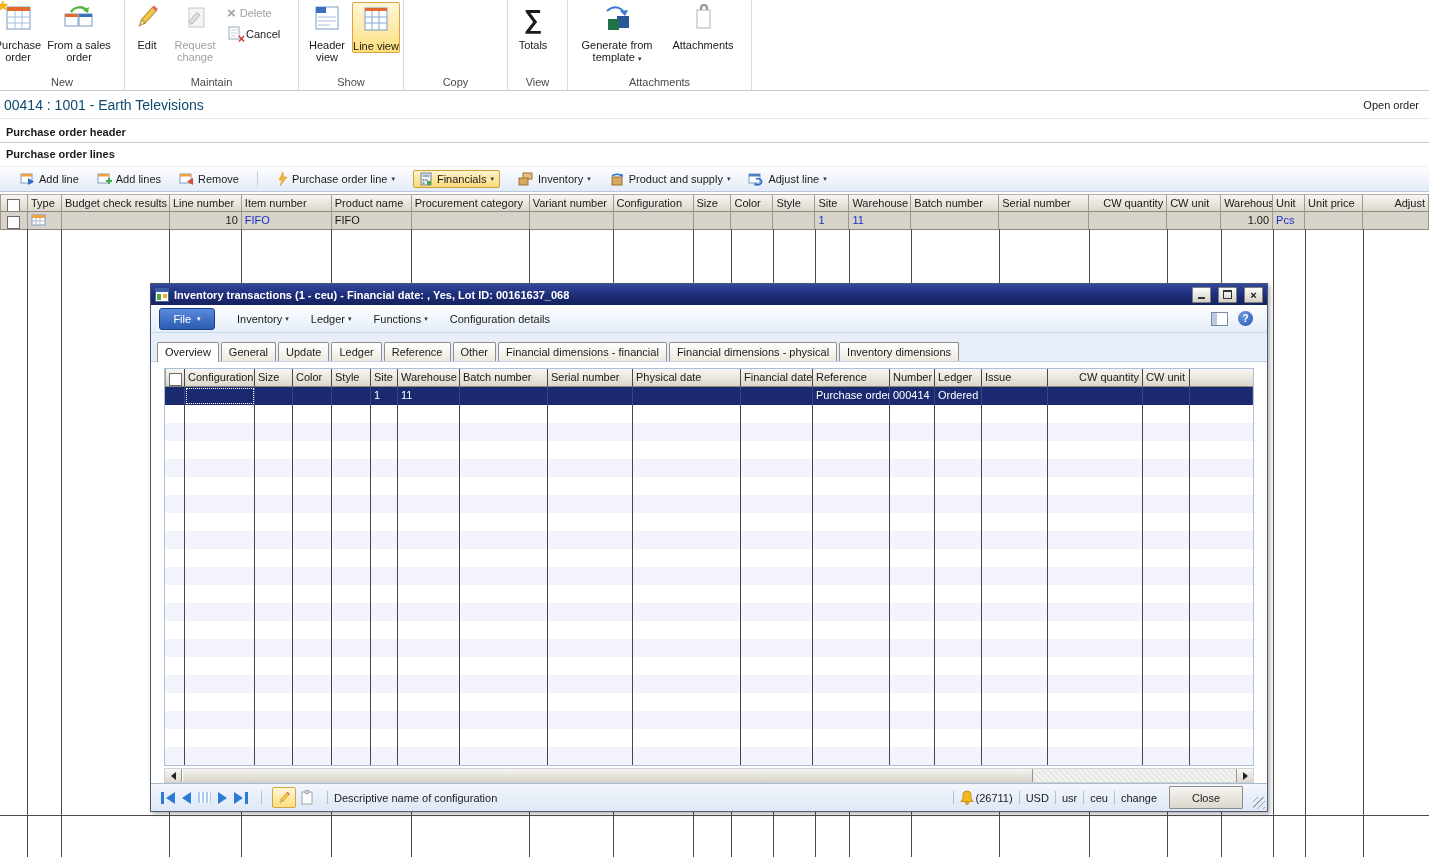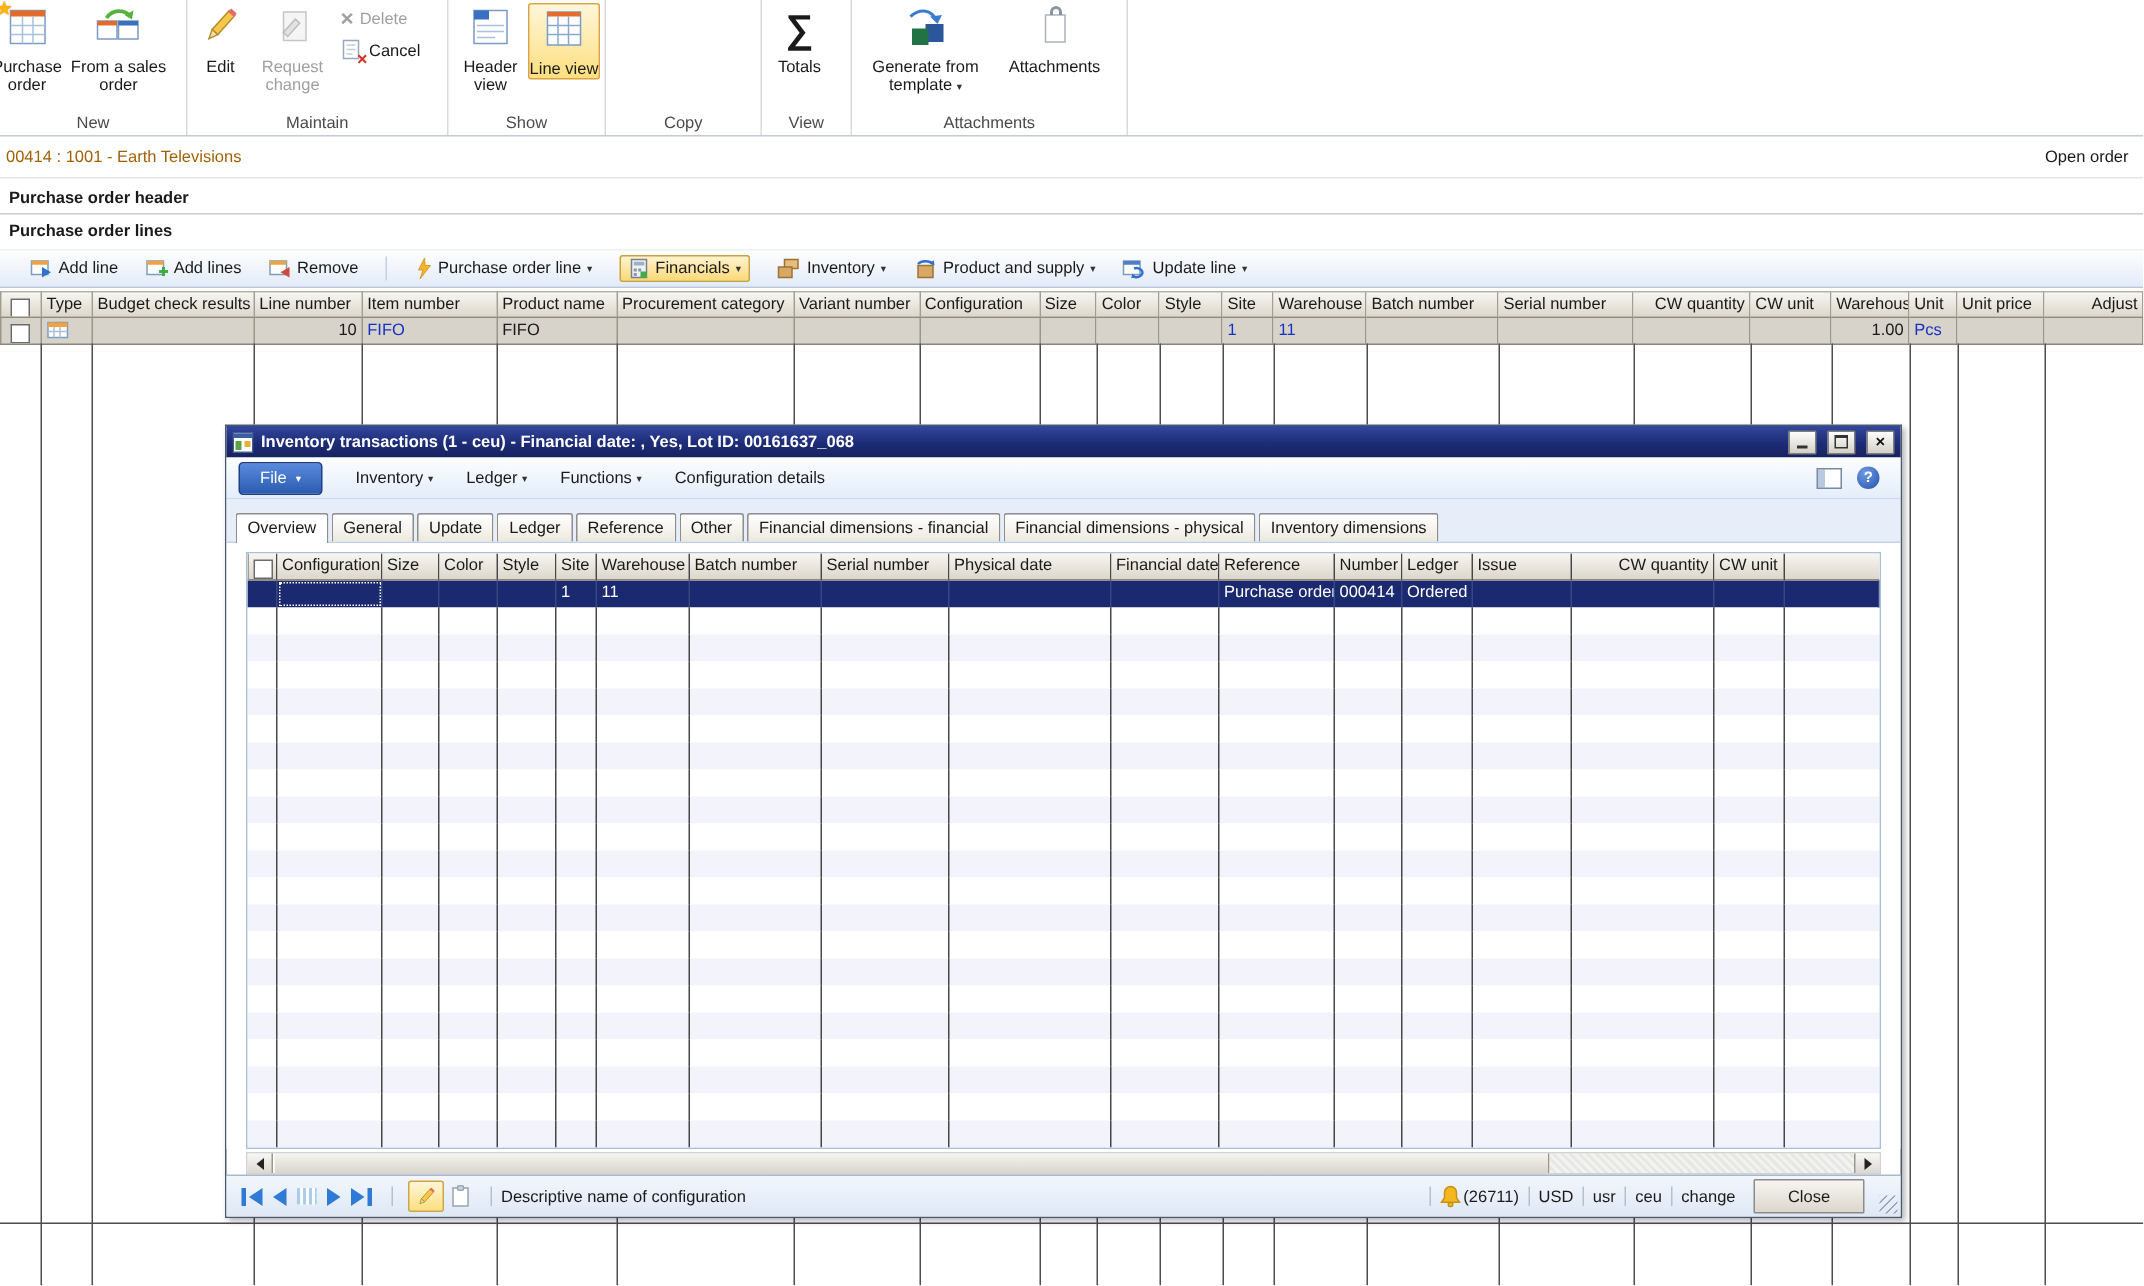--- a/index.html
+++ b/index.html
@@ -23,21 +23,21 @@
   .star{position:absolute;left:-6px;top:-6px;color:#ffb400;font-size:13px;text-shadow:0 0 1px #a97c00;}
   .sigma{font-size:26px;font-weight:bold;line-height:30px;color:#1a1a1a;}
   .xgly{font-size:15px;font-weight:bold;line-height:14px;}
   .redx{position:absolute;right:-3px;bottom:-3px;color:#d03325;font-weight:bold;font-size:12px;line-height:10px;}
   .ddarrow{font-size:7px;color:#333;}
 
   
   .title-row{position:absolute;left:0;top:91px;width:1429px;height:28px;display:flex;
              align-items:center;justify-content:space-between;padding:0 10px 0 4px;box-sizing:border-box;
              border-bottom:1px solid #e4e4e4;}
-  .order-title{color:#a16207;font-size:11px;}
+  .order-title{color:#0c4a6e;font-size:14px;}
   .sec{position:absolute;left:0;width:1429px;font-weight:bold;padding-left:6px;box-sizing:border-box;}
   .sec1{top:121px;height:22px;line-height:22px;border-bottom:1px solid #cccccc;}
   .sec2{top:144px;height:21px;line-height:21px;}
 
   
   .ltb{position:absolute;left:0;top:166px;width:1429px;height:26px;box-sizing:border-box;
        background:linear-gradient(#fefefe,#e3ebf8);border-top:1px solid #eceff3;border-bottom:1px solid #b9c7dc;
        display:flex;align-items:center;padding-left:20px;gap:18px;}
   .tbtn{display:flex;align-items:center;gap:4px;cursor:default;}
   .tbtn.hl{background:linear-gradient(#fff3cf,#fbd978);border:1px solid #c9a33b;border-radius:2px;padding:1px 5px;}
@@ -353,21 +353,21 @@
       <span>Product and supply</span>
       <span class="ddarrow">▾</span>
     </div>
     <div class="tbtn">
       <svg width="16" height="14" viewBox="0 0 16 14">
           <rect x="1" y="2" width="11" height="9" fill="#fff" stroke="#7d9cc0"></rect>
           <rect x="1" y="2" width="11" height="2.5" fill="#4f7fc4"></rect>
           <path d="M8 7 a4 3 0 1 1 -1 5" stroke="#2f6fd0" fill="none" stroke-width="1.6"></path>
           <polygon points="6,13.5 9.5,12.5 7,10.5" fill="#2f6fd0"></polygon>
         </svg>
-      <span>Update line</span>
+      <span>Adjust line</span>
       <span class="ddarrow">▾</span>
     </div>
   </div>
 
   <div class="mgrid">
     <div class="grow">
       <div class="gh mc0">
           <div class="cbx"></div>
         </div>
       <div class="gh mc1">Type</div>

